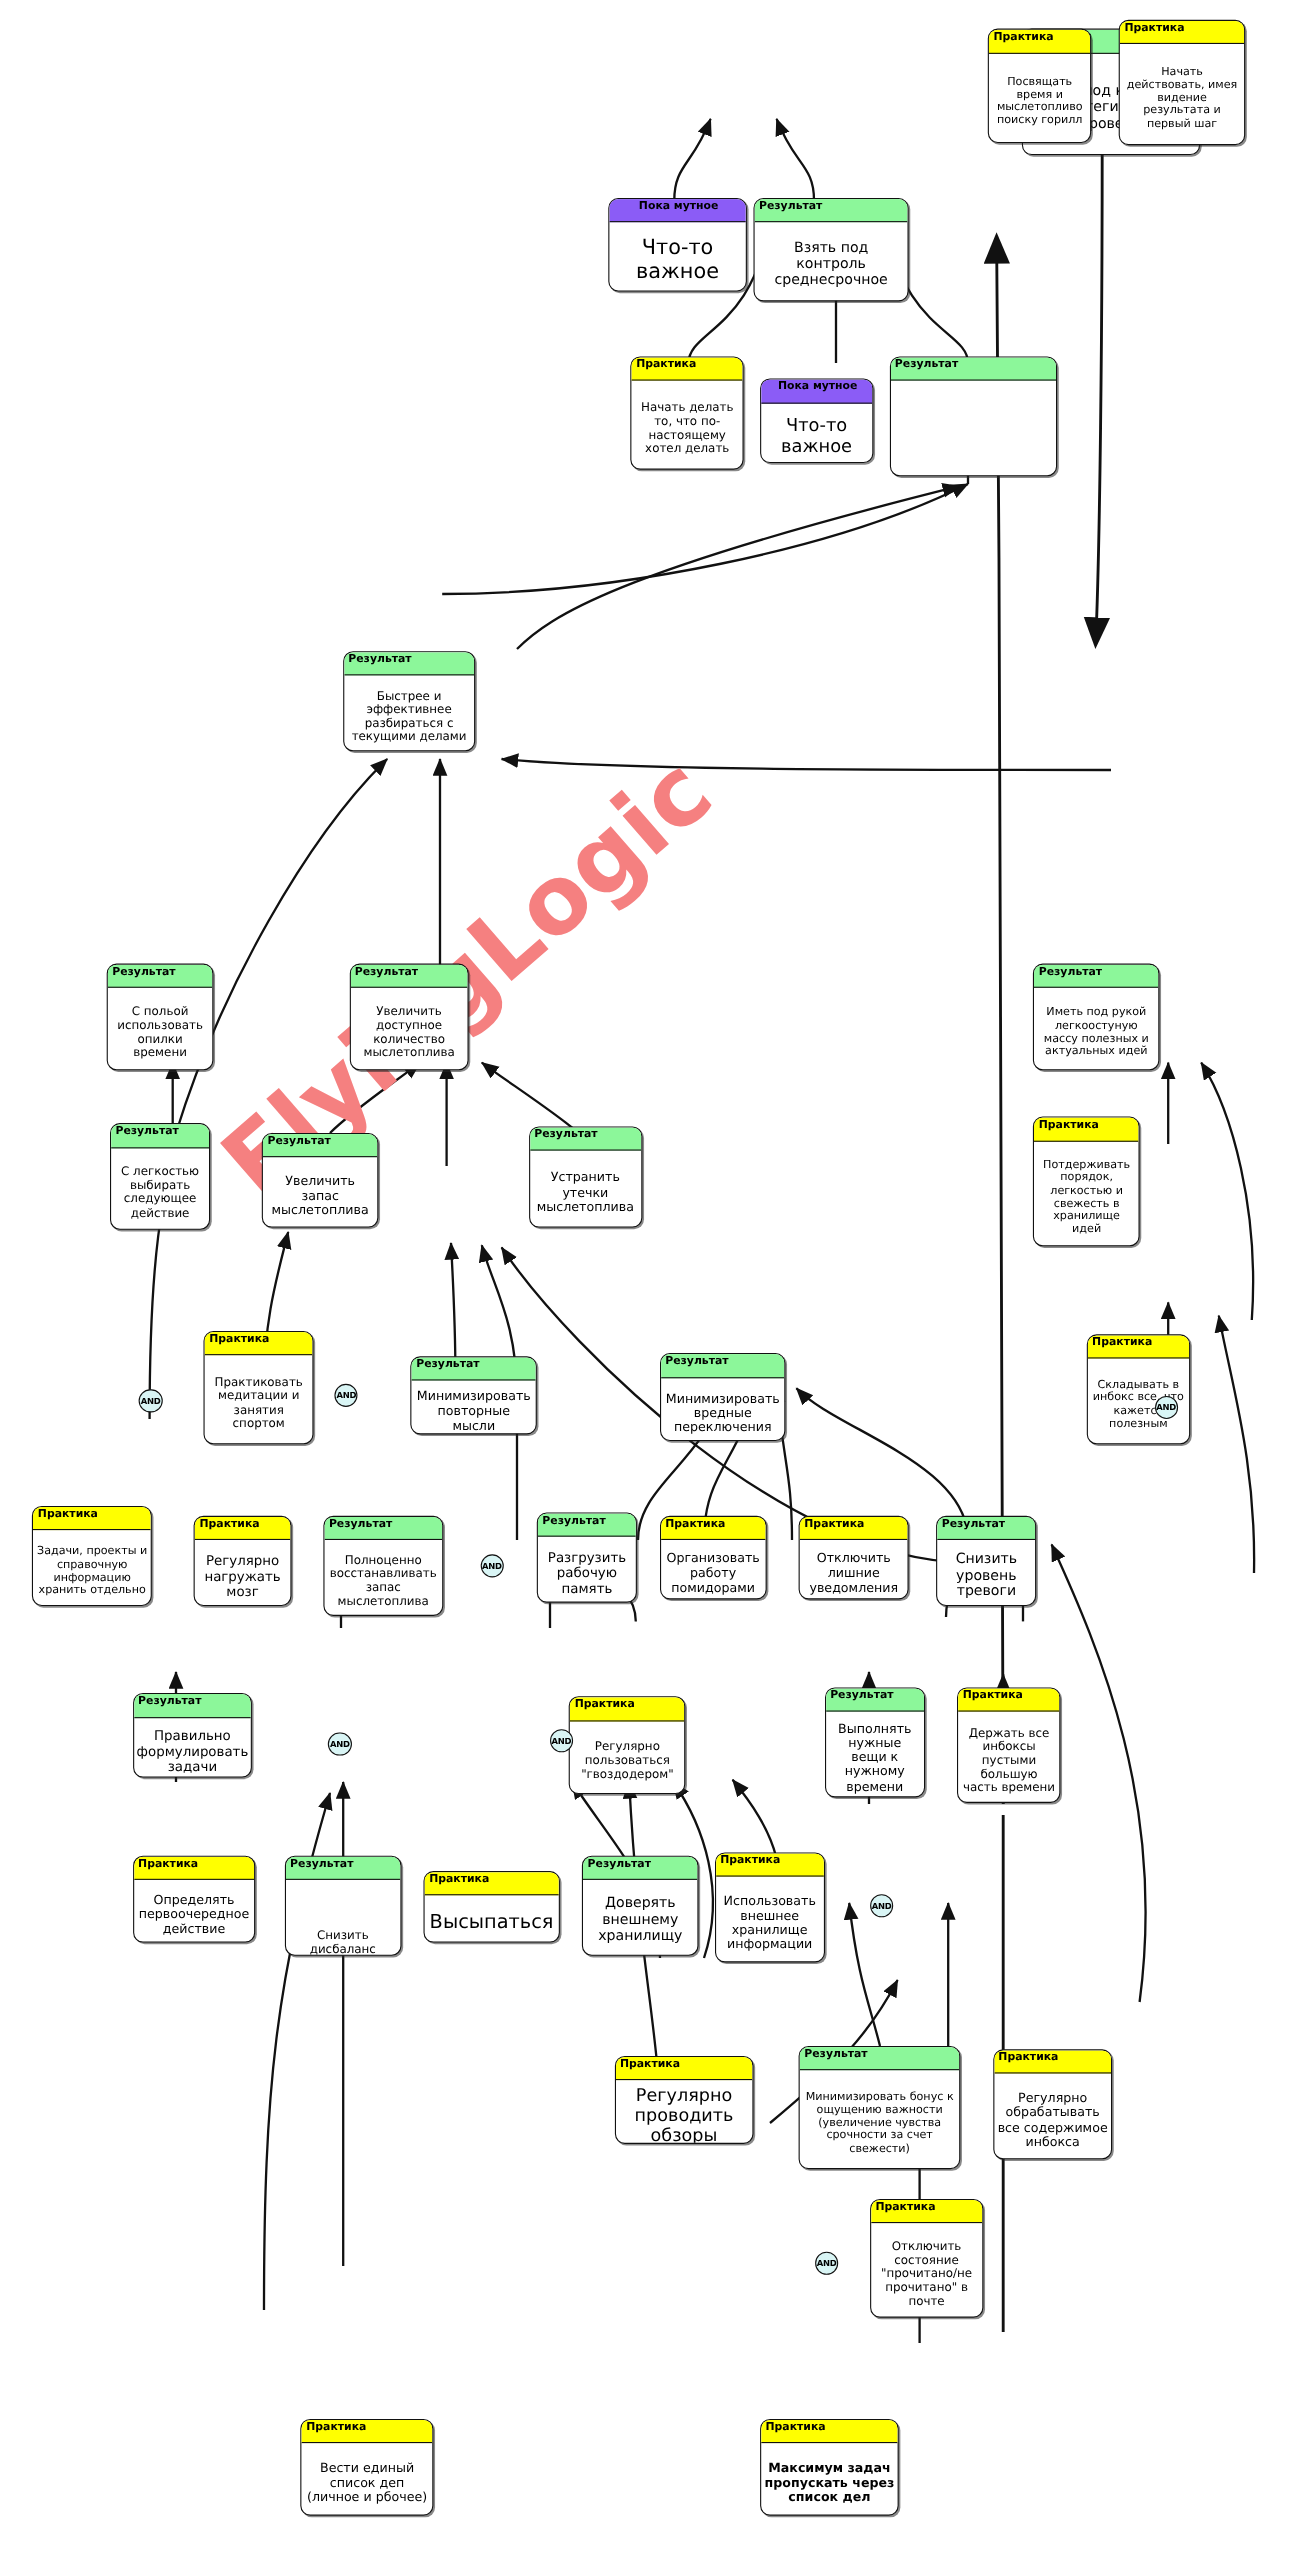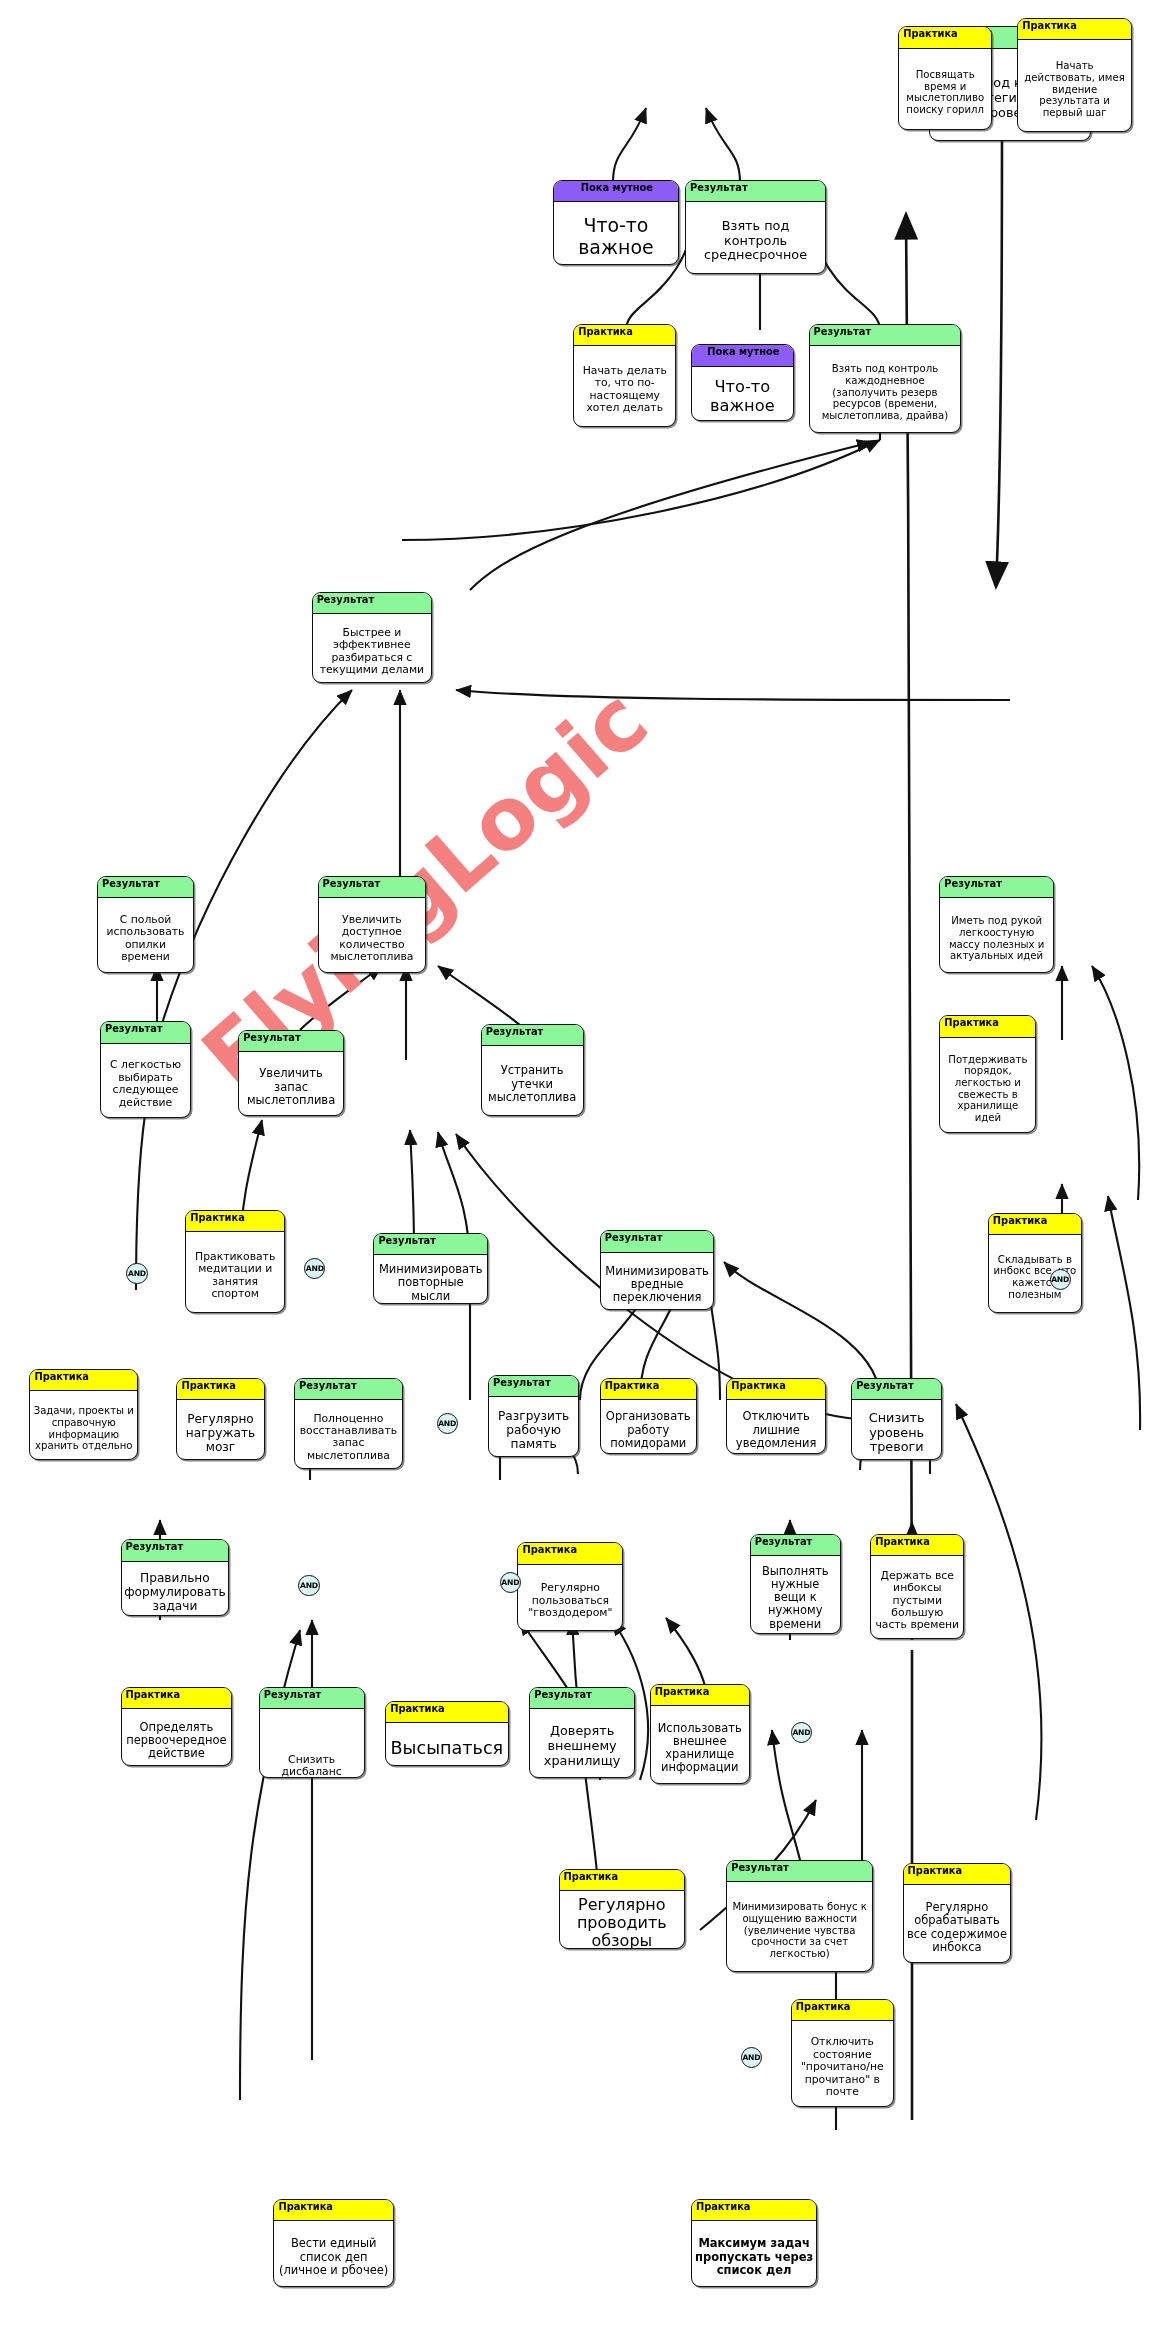--- a/index.html
+++ b/index.html
@@ -147,21 +147,20 @@
     <div class="node prac" style="left: 573.3px; top: 323.774px; width: 102.9px; height: 103.019px;">
       <div class="hdr" style="font-size: 9.8784px; height: 16.1887px;">Практика</div>
       <div class="body" style="font-size: 10.8192px; height: calc(100% - 17.6604px);">Начать делать то, что по-настоящему хотел делать</div>
     </div>
     <div class="node murky" style="left: 690.9px; top: 344.377px; width: 102.9px; height: 76.5283px;">
       <div class="hdr" style="font-size: 9.8784px; height: 16.1887px;">Пока мутное</div>
       <div class="body" style="font-size: 16.2288px; height: calc(100% - 17.6604px);">Что-то важное</div>
     </div>
     <div class="node res" style="left: 808.5px; top: 323.774px; width: 152.88px; height: 108.906px;">
       <div class="hdr" style="font-size: 9.8784px; height: 16.1887px;">Результат</div>
-      <div class="body" style="font-size: 10.143px; height: calc(100% - 17.6604px);">Взять под контроль каждодневное (заполучить резерв ресурсов (времени, мыслетоплива, драйва)</div>
     </div>
     <div class="node prac" style="left: 898.17px; top: 26.4906px; width: 94.08px; height: 103.019px;">
       <div class="hdr" style="font-size: 9.8784px; height: 16.1887px;">Практика</div>
       <div class="body" style="font-size: 10.143px; height: calc(100% - 17.6604px);">Посвящать время и мыслетопливо поиску горилл</div>
     </div>
     <div class="node prac" style="left: 1017.24px; top: 17.6604px; width: 114.66px; height: 114.792px;">
       <div class="hdr" style="font-size: 9.8784px; height: 16.1887px;">Практика</div>
       <div class="body" style="font-size: 10.143px; height: calc(100% - 17.6604px);">Начать действовать, имея видение результата и первый шаг</div>
     </div>
     <div class="node res" style="left: 311.64px; top: 591.623px; width: 120.54px; height: 91.2453px;">
@@ -275,21 +274,21 @@
     <div class="node prac" style="left: 649.74px; top: 1683.62px; width: 99.96px; height: 100.075px;">
       <div class="hdr" style="font-size: 9.8784px; height: 16.1887px;">Практика</div>
       <div class="body" style="font-size: 11.4954px; height: calc(100% - 17.6604px);">Использовать внешнее хранилище информации</div>
     </div>
     <div class="node prac" style="left: 558.6px; top: 1869.06px; width: 126.42px; height: 79.4717px;">
       <div class="hdr" style="font-size: 9.8784px; height: 16.1887px;">Практика</div>
       <div class="body" style="font-size: 16px; height: calc(100% - 17.6604px); text-align: center;">Регулярно проводить обзоры</div>
     </div>
     <div class="node res" style="left: 726.18px; top: 1860.23px; width: 147px; height: 111.849px;">
       <div class="hdr" style="font-size: 9.8784px; height: 16.1887px;">Результат</div>
-      <div class="body" style="font-size: 10.143px; height: calc(100% - 17.6604px);">Минимизировать бонус к ощущению важности (увеличение чувства срочности за счет легкостью)</div>
+      <div class="body" style="font-size: 10.143px; height: calc(100% - 17.6604px);">Минимизировать бонус к ощущению важности (увеличение чувства срочности за счет свежести)</div>
     </div>
     <div class="node prac" style="left: 902.58px; top: 1863.17px; width: 108.78px; height: 100.075px;">
       <div class="hdr" style="font-size: 9.8784px; height: 16.1887px;">Практика</div>
       <div class="body" style="font-size: 11.4954px; height: calc(100% - 17.6604px);">Регулярно обрабатывать все содержимое инбокса</div>
     </div>
     <div class="node prac" style="left: 790.86px; top: 1998.57px; width: 102.9px; height: 108.906px;">
       <div class="hdr" style="font-size: 9.8784px; height: 16.1887px;">Практика</div>
       <div class="body" style="font-size: 10.8192px; height: calc(100% - 17.6604px);">Отключить состояние "прочитано/не прочитано" в почте</div>
     </div>
     <div class="node prac" style="left: 273.42px; top: 2198.72px; width: 120.54px; height: 88.3019px;">

